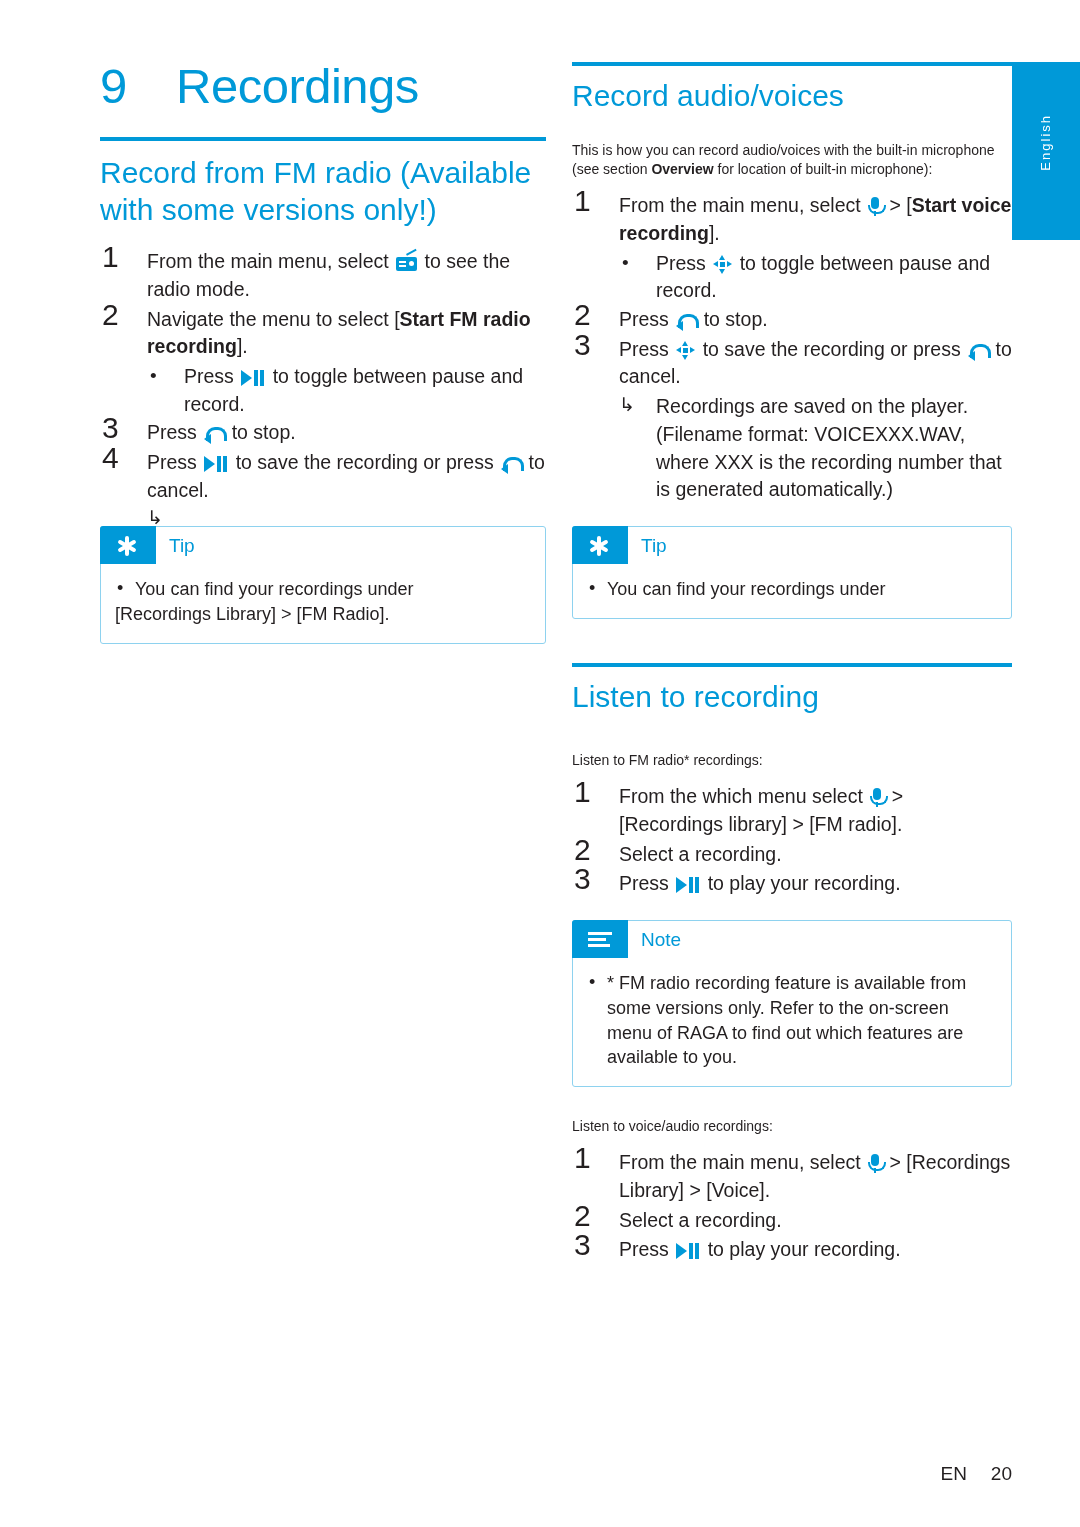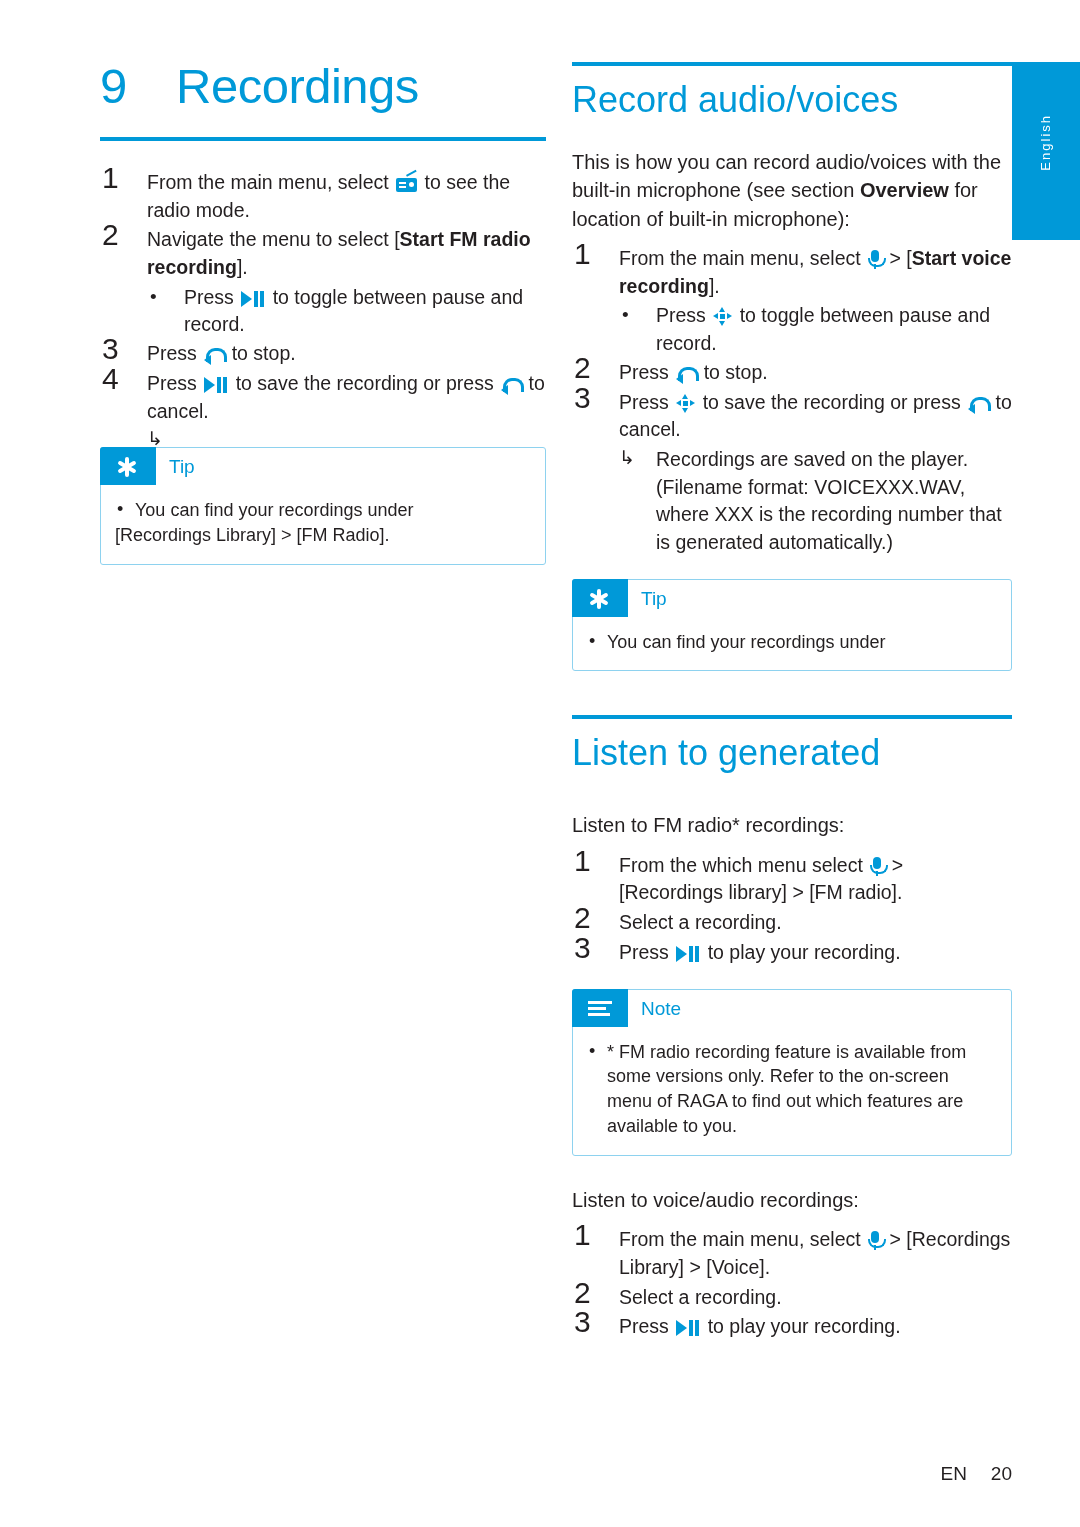--- a/index.html
+++ b/index.html
@@ -73,30 +73,30 @@
   }
   .rule {
     border-top: 4px solid #0099d8;
     margin: 26px 0 14px 0;
   }
   .rule-top {
     border-top: 4px solid #0099d8;
     margin: 0 0 12px 0;
   }
   h2.sec {
-    font-size: 36px;
+    font-size: 30px;
     font-weight: normal;
     color: #0099d8;
     margin: 0 0 6px 0;
     line-height: 1.22;
     font-family: "Liberation Sans", sans-serif;
   }
   
   p.body {
-    font-size: 20px;
+    font-size: 14px;
     line-height: 1.42;
     margin: 0 0 4px 0;
   }
   .spacer-8 { height: 8px; }
   .spacer-14 { height: 14px; }
   .spacer-20 { height: 20px; }
   .spacer-30 { height: 30px; }
   .spacer-44 { height: 44px; }
 
   
@@ -381,20 +381,21 @@
   </div>
 
   <div class="col-left">
 
     <h1 class="chapter">
       <span class="chapter-num">9</span><span>Recordings</span>
     </h1>
 
     <div class="rule"></div>
 
+    <h2 class="sec">Record from FM radio (Available with some versions only!)</h2>
 
     <div class="spacer-14"></div>
 
     <div class="num-item">
       <span class="num">1</span>
       <span>From the main menu, select </span><span class="ico ico-radio"><span class="bx"></span><span class="ant"></span><span class="ln"></span><span class="ln2"></span><span class="dial"></span></span><span> to see the radio mode.</span>
     </div>
 
     <div class="num-item">
       <span class="num">2</span>
@@ -494,21 +495,21 @@
         <div class="c-bullet">
           <span class="dot">•</span>
           <span>You can find your recordings under</span>
         </div>
       </div>
     </div>
 
     <div class="spacer-44"></div>
 
     <div class="rule-top"></div>
-    <h2 class="sec">Listen to generated</h2>
+    <h2 class="sec">Listen to recording</h2>
 
     <div class="spacer-30"></div>
 
     <p class="body">Listen to FM radio* recordings:</p>
 
     <div class="spacer-8"></div>
 
     <div class="num-item">
       <span class="num">1</span>
       <span>From the which menu select </span><span class="ico ico-mic"><span class="cap"></span><span class="arc"></span><span class="stem"></span></span><span> &gt; [Recordings library] &gt; [FM radio].</span>

